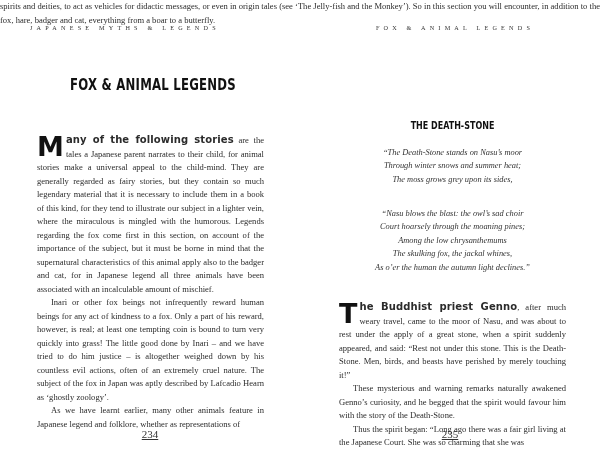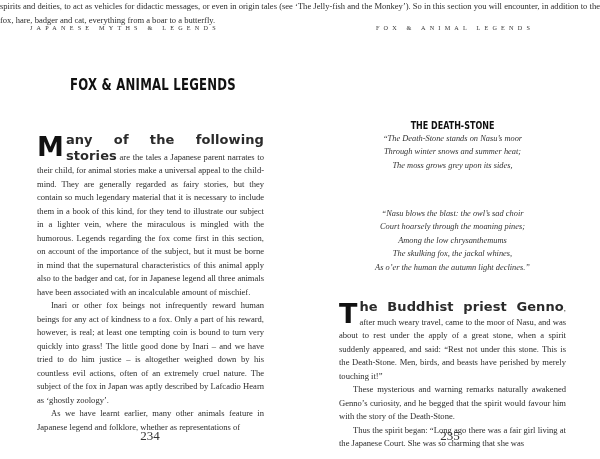--- a/index.html
+++ b/index.html
@@ -8,26 +8,26 @@
   .page { position: relative; width: 300px; height: 352px; }
   .running-head { position: absolute; top: 24px; left: 0; right: 0; text-align: center; font-size: 6.2px; letter-spacing: 4.2px; color: #333; }
   .page-left .running-head { left: 30px; right: 0; text-align: left; }
   .page-right .running-head { left: 10px; right: 0; text-align: center; }
   .chapter-title { position: absolute; top: 76px; left: 38px; width: 230px; text-align: center; font-family: "DejaVu Sans", sans-serif; font-weight: bold; font-size: 15px; letter-spacing: 0.3px; color: #111; transform: scaleX(0.78); transform-origin: center; }
   .body { position: absolute; font-size: 8.55px; line-height: 13.5px; text-align: justify; color: #2b2b2b; }
   .page-left .body { left: 37px; width: 227px; top: 133px; }
   .body p { margin: 0; }
   .body p.indent { text-indent: 14px; }
   .dropcap { float: left; font-family: "DejaVu Sans", sans-serif; font-weight: bold; font-size: 27px; line-height: 22px; margin: 3px 2px 0 0; color: #111; }
-  .lead { font-family: "DejaVu Sans", sans-serif; font-weight: bold; font-size: 13px; letter-spacing: 0.1px; }
-  .page-number { position: absolute; top: 428px; left: 0; right: 0; text-align: center; font-size: 13px; color: #333; }
+  .lead { font-family: "DejaVu Sans", sans-serif; font-weight: bold; font-size: 10px; letter-spacing: 0.1px; }
+  .page-number { position: absolute; top: 428px; left: 0; right: 0; text-align: center; font-size: 11px; color: #333; text-decoration: underline; }
   .section-title { position: absolute; top: 120px; left: 339px; width: 227px; text-align: center; font-family: "DejaVu Sans", sans-serif; font-weight: bold; font-size: 10px; color: #111; transform: scaleX(0.8); }
   .verse { position: absolute; left: 339px; width: 227px; text-align: center; font-style: italic; font-size: 8.4px; line-height: 13.4px; color: #333; }
   .verse p { margin: 0; }
-  .verse1 { top: 132px; }
+  .verse1 { top: 146px; }
   .verse2 { top: 207px; }
   .body-story { left: 339px; width: 227px; top: 300px; }
 </style>
 </head>
 <body>
 
 <div class="spread">
   <div class="page page-left">
     <div class="running-head">JAPANESE MYTHS &amp; LEGENDS</div>
     <div class="chapter-title">FOX &amp; ANIMAL LEGENDS</div>

